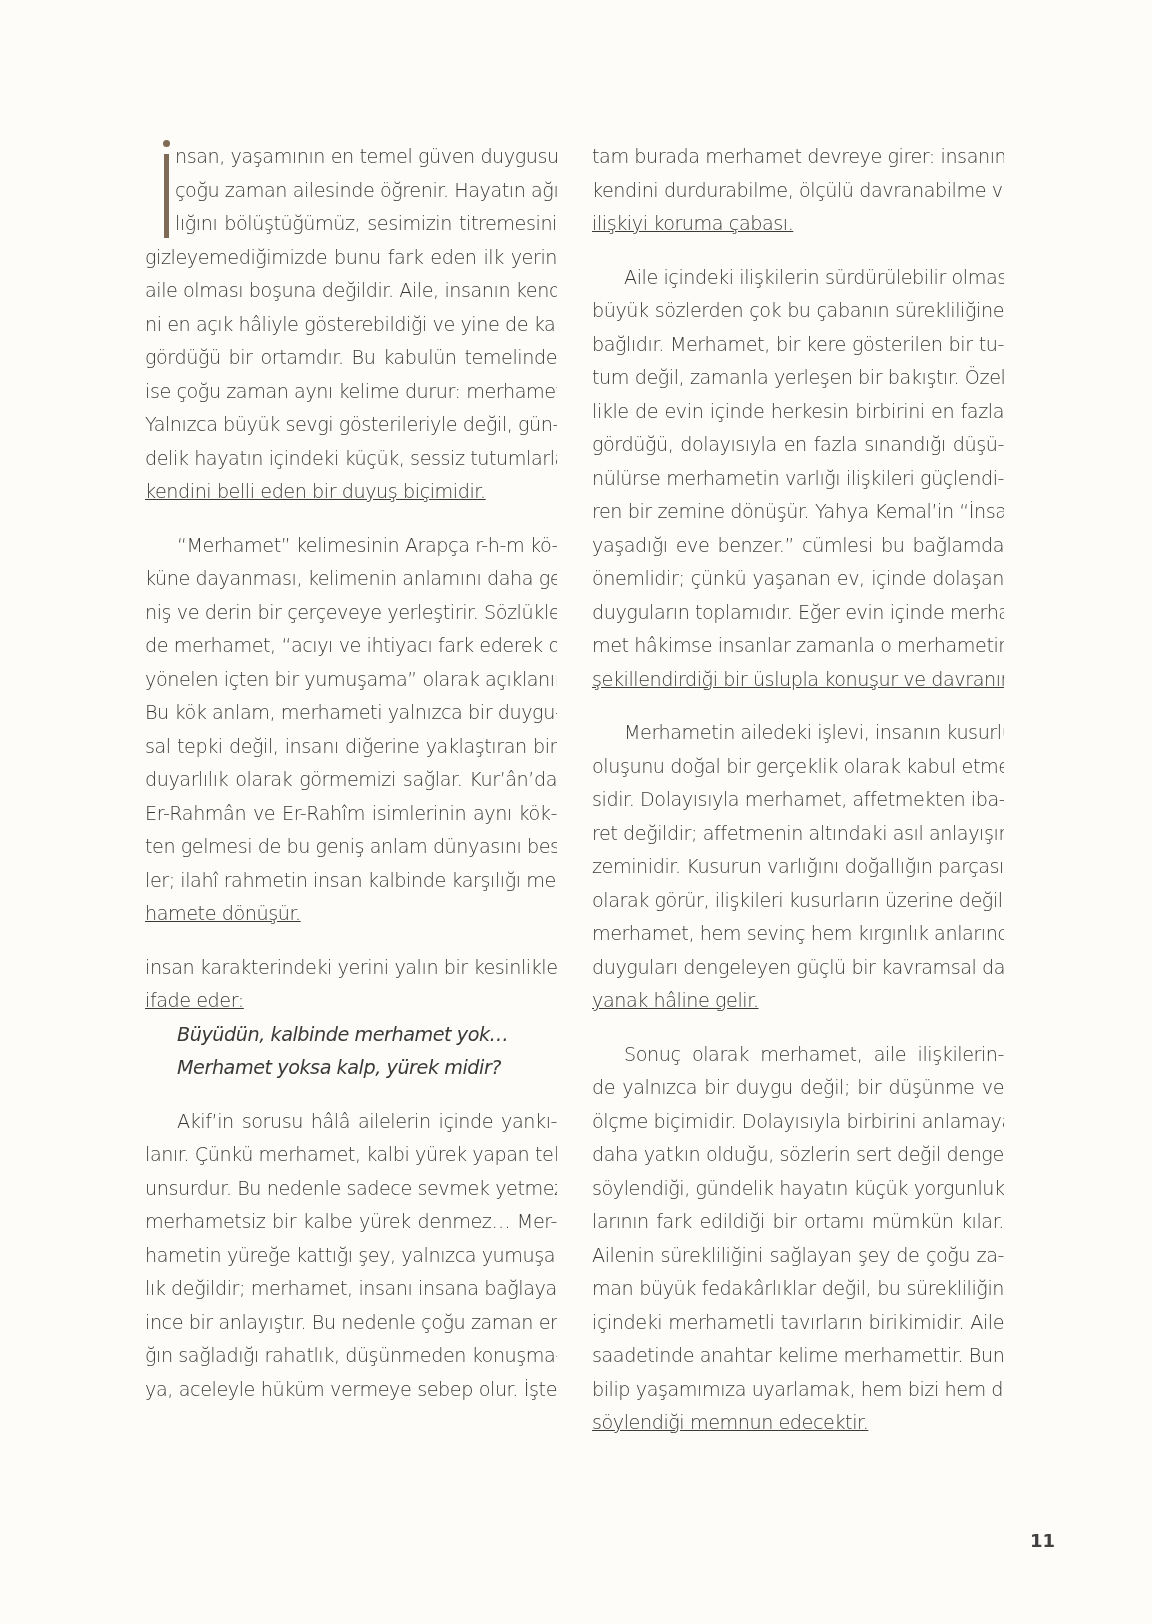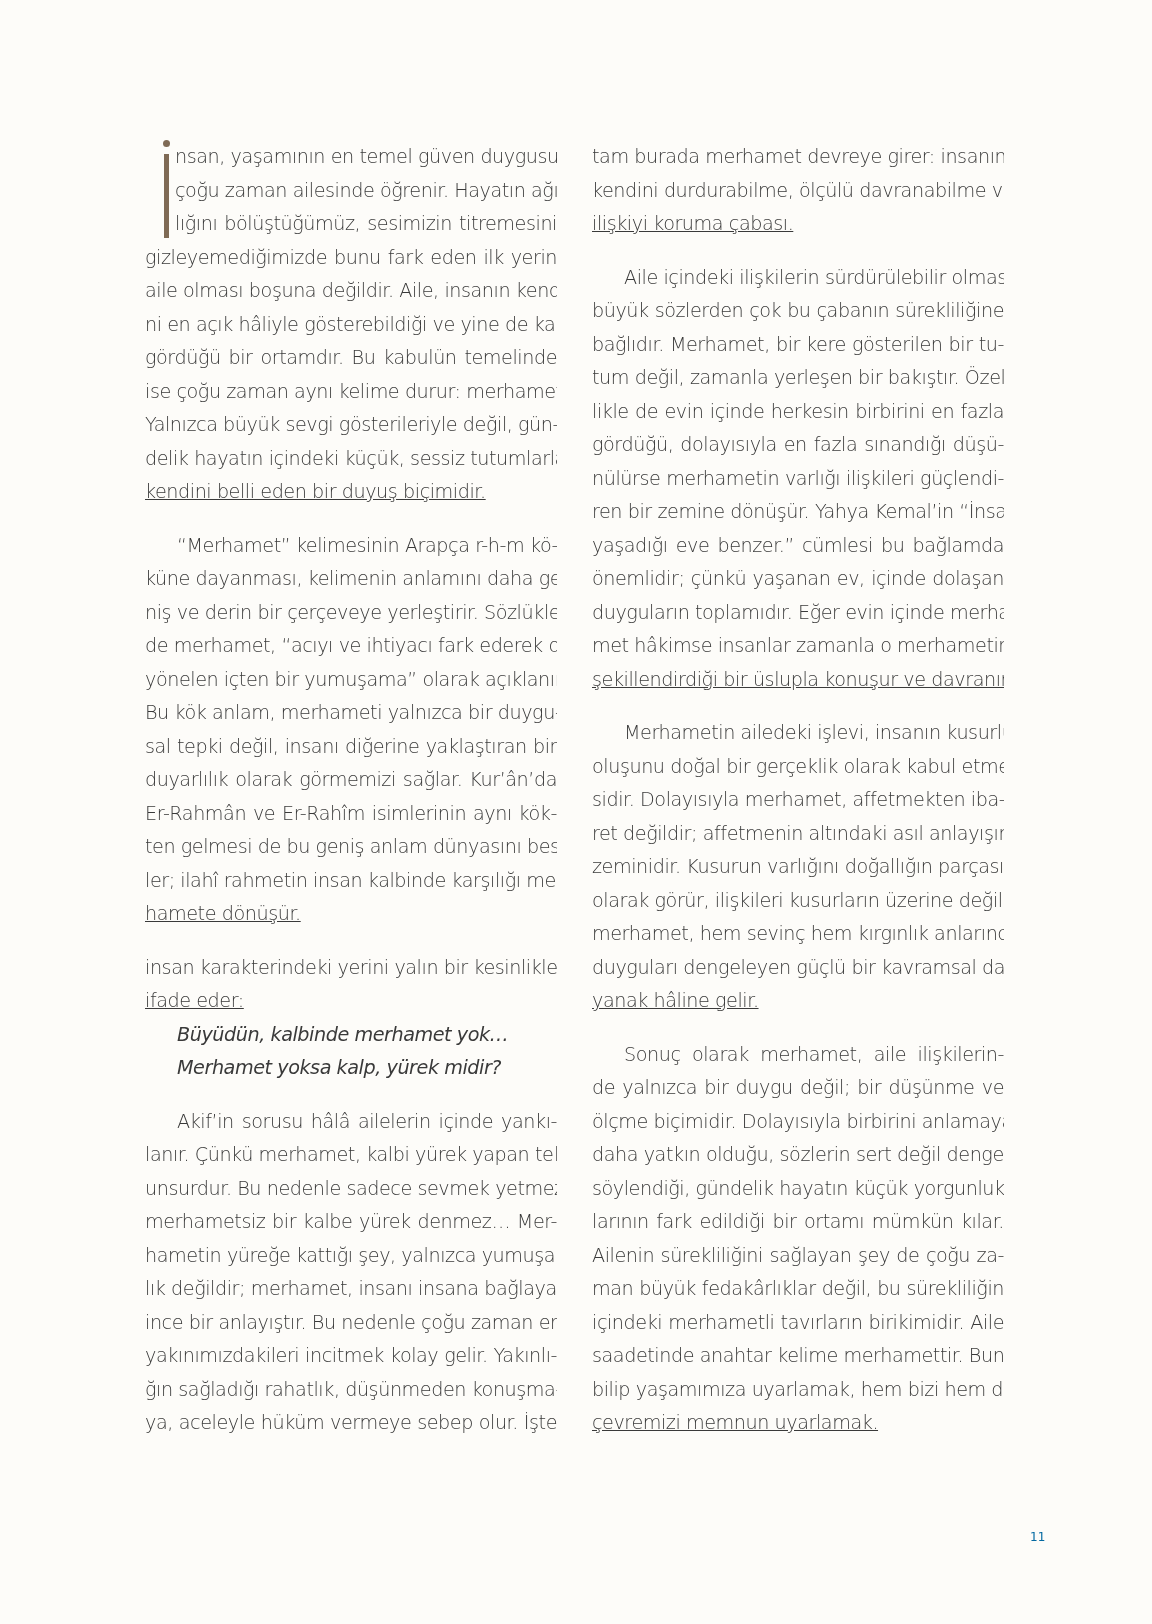--- a/index.html
+++ b/index.html
@@ -45,24 +45,24 @@
     background: #7f6a55;
   }
   .dropcap .stem {
     position: absolute; left: 8px; top: 14px;
     width: 5px; height: 84px;
     background: #7f6a55;
   }
   .page-number {
     position: absolute;
     left: 1030px; top: 1530px;
-    font-size: 12px;
-    color: #0369a1;
+    font-size: 18px;
+    color: #404040;
     font-family: "DejaVu Sans", sans-serif;
-    font-weight: 400;
+    font-weight: 700;
   }
 </style>
 </head>
 <body>
 
 <div id="col-left" class="col">
     <div class="paragraph" style="position: relative;">
       <div class="dropcap" aria-label="İ">
         <div class="dot" style="background: rgb(127, 106, 85);"></div>
         <div class="stem" style="background: rgb(127, 106, 85);"></div>
@@ -103,21 +103,20 @@
     </div>
     <div class="para-gap"></div>
     <div class="paragraph" style="position: relative;">
       <div class="line indent">Akif’in sorusu hâlâ ailelerin içinde yankı-</div>
       <div class="line">lanır. Çünkü merhamet, kalbi yürek yapan tek</div>
       <div class="line">unsurdur. Bu nedenle sadece sevmek yetmez,</div>
       <div class="line">merhametsiz bir kalbe yürek denmez… Mer-</div>
       <div class="line">hametin yüreğe kattığı şey, yalnızca yumuşak-</div>
       <div class="line">lık değildir; merhamet, insanı insana bağlayan</div>
       <div class="line">ince bir anlayıştır. Bu nedenle çoğu zaman en</div>
-      <div class="line">yakınımızdakileri incitmek kolay gelir. Yakınlı-</div>
       <div class="line">ğın sağladığı rahatlık, düşünmeden konuşma-</div>
       <div class="line">ya, aceleyle hüküm vermeye sebep olur. İşte</div>
     </div>
   </div>
 <div id="col-right" class="col">
     <div class="paragraph" style="position: relative;">
       <div class="line">tam burada merhamet devreye girer: insanın</div>
       <div class="line">kendini durdurabilme, ölçülü davranabilme ve</div>
       <div class="line last">ilişkiyi koruma çabası.</div>
     </div>
@@ -155,16 +154,16 @@
       <div class="line">de yalnızca bir duygu değil; bir düşünme ve</div>
       <div class="line">ölçme biçimidir. Dolayısıyla birbirini anlamaya</div>
       <div class="line">daha yatkın olduğu, sözlerin sert değil dengeli</div>
       <div class="line">söylendiği, gündelik hayatın küçük yorgunluk-</div>
       <div class="line">larının fark edildiği bir ortamı mümkün kılar.</div>
       <div class="line">Ailenin sürekliliğini sağlayan şey de çoğu za-</div>
       <div class="line">man büyük fedakârlıklar değil, bu sürekliliğin</div>
       <div class="line">içindeki merhametli tavırların birikimidir. Aile</div>
       <div class="line">saadetinde anahtar kelime merhamettir. Bunu</div>
       <div class="line">bilip yaşamımıza uyarlamak, hem bizi hem de</div>
-      <div class="line last">çevremizi memnun uyarlamak.</div>
+      <div class="line last">söylendiği memnun edecektir.</div>
     </div>
   </div>
 <div class="page-number">11</div>
 
 </body></html>

